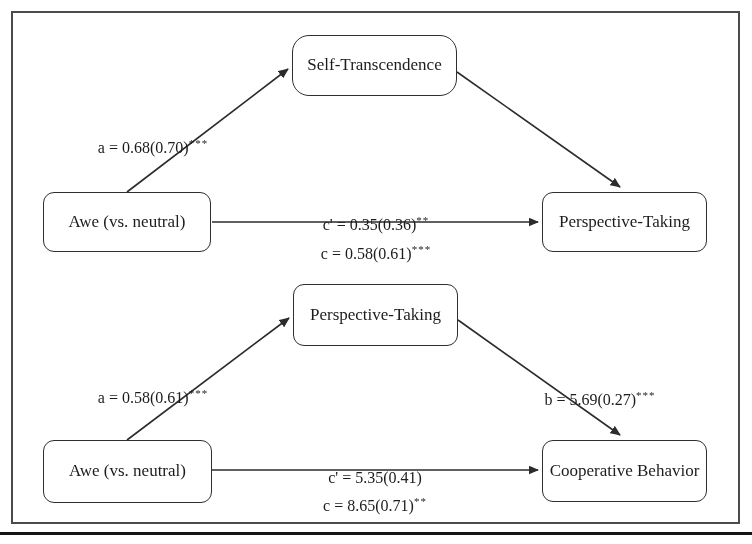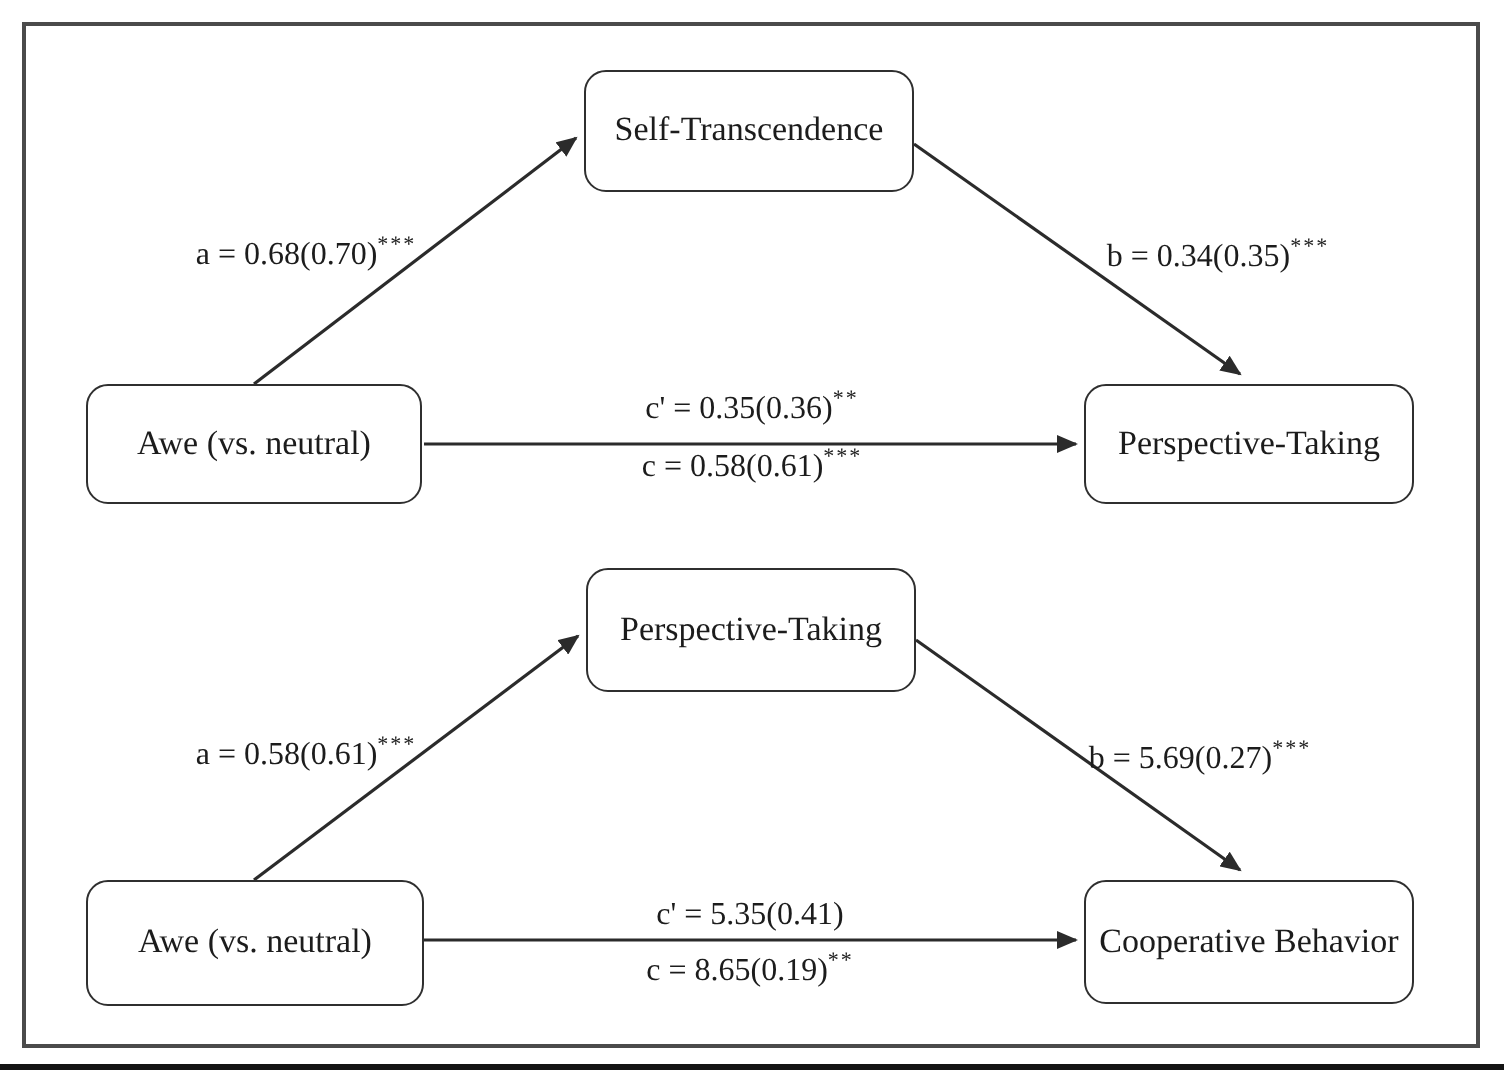--- a/index.html
+++ b/index.html
@@ -42,29 +42,30 @@
     font-size: 17px;
     text-align: center;
     line-height: 1.1;
   }
   .plabel {
     position: absolute;
     transform: translate(-50%, -50%);
     white-space: nowrap;
     font-size: 16px;
     background: transparent;
+    margin-top: 20px;
   }
   .plabel sup {
     font-size: 11px;
     vertical-align: super;
     line-height: 0;
     letter-spacing: 1px;
   }
   
-  .m1-mediator  { left: 292px; top: 35px;  width: 165px; height: 61px; }
+  .m1-mediator  { left: 292px; top: 35px;  width: 165px; height: 61px; border-radius: 17px; }
   .m1-predictor { left: 43px;  top: 192px; width: 168px; height: 60px; }
   .m1-outcome   { left: 542px; top: 192px; width: 165px; height: 60px; }
   .m1-a  { left: 153px; top: 128px; }
   .m1-b  { left: 609px; top: 129px; }
   .m1-cp { left: 376px; top: 205px; }
   .m1-c  { left: 376px; top: 234px; }
   
   .m2-mediator  { left: 293px; top: 284px; width: 165px; height: 62px; }
   .m2-predictor { left: 43px;  top: 440px; width: 169px; height: 63px; }
   .m2-outcome   { left: 542px; top: 440px; width: 165px; height: 62px; }
@@ -104,23 +105,20 @@
   <div class="node m1-predictor">
     <span>Awe (vs. neutral)</span>
   </div>
   <div class="node m1-outcome">
     <span>Perspective-Taking</span>
   </div>
 
   <div class="plabel m1-a">
     <span>a = 0.68(0.70)</span><sup>***</sup>
   </div>
-  <div class="plabel m1-b">
-    <span>b = 0.34(0.35)</span><sup>***</sup>
-  </div>
   <div class="plabel m1-cp">
     <span>c' = 0.35(0.36)</span><sup>**</sup>
   </div>
   <div class="plabel m1-c">
     <span>c = 0.58(0.61)</span><sup>***</sup>
   </div>
 
   <div class="node m2-mediator">
     <span>Perspective-Taking</span>
   </div>
@@ -134,17 +132,17 @@
   <div class="plabel m2-a">
     <span>a = 0.58(0.61)</span><sup>***</sup>
   </div>
   <div class="plabel m2-b">
     <span>b = 5.69(0.27)</span><sup>***</sup>
   </div>
   <div class="plabel m2-cp">
     <span>c' = 5.35(0.41)</span><sup></sup>
   </div>
   <div class="plabel m2-c">
-    <span>c = 8.65(0.19)</span><sup>**</sup>
+    <span>c = 8.65(0.71)</span><sup>**</sup>
   </div>
 
   <div class="page-rule"></div>
 </div>
 
 </body></html>

